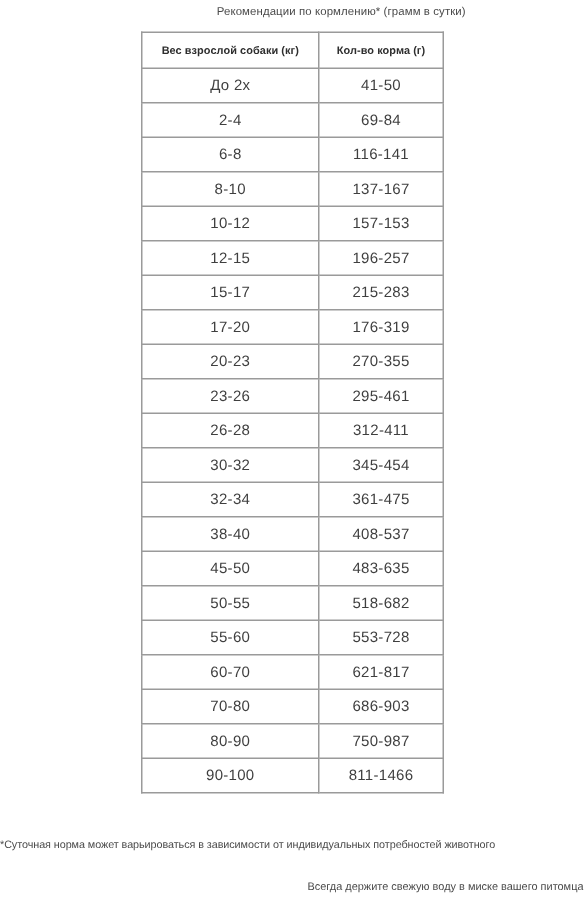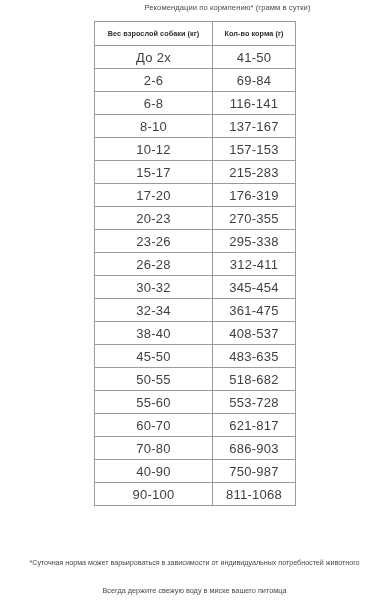--- a/index.html
+++ b/index.html
@@ -62,44 +62,43 @@
     box-sizing: border-box;
   }
   table.feeding-table th {
     font-size: 7.3px;
     font-weight: bold;
     color: #2e2e2e;
     height: 24px;
     letter-spacing: 0.005em;
   }
   table.feeding-table td {
-    font-size: 13px;
+    font-size: 10px;
     letter-spacing: 0.02em;
   }
   col.col-weight { width: 118px; }
   col.col-amount { width: 83px; }
 
   
   .footnote {
     position: absolute;
     top: 558px;
     left: 0;
     width: 389px;
-    text-align: center;
     font-size: 7.2px;
     color: #4a4a4a;
     white-space: nowrap;
     letter-spacing: -0.005em;
   }
   .water-note {
     position: absolute;
     top: 586px;
     left: 0;
     width: 389px;
-    text-align: center;
+    text-align: right;
     font-size: 7.3px;
     color: #4a4a4a;
     white-space: nowrap;
   }
 </style>
 </head>
 <body>
 
 <div class="page">
 
@@ -116,50 +115,54 @@
           <th>Вес взрослой собаки (кг)</th>
           <th>Кол-во корма (г)</th>
         </tr>
       </thead>
       <tbody id="table-body">
           <tr>
             <td>До 2х</td>
             <td>41-50</td>
           </tr>
           <tr>
-            <td>2-6</td>
+            <td>2-4</td>
             <td>69-84</td>
           </tr>
           <tr>
             <td>6-8</td>
             <td>116-141</td>
           </tr>
           <tr>
             <td>8-10</td>
             <td>137-167</td>
           </tr>
           <tr>
             <td>10-12</td>
             <td>157-153</td>
           </tr>
           <tr>
+            <td>12-15</td>
+            <td>196-257</td>
+          </tr>
+          <tr>
             <td>15-17</td>
             <td>215-283</td>
           </tr>
           <tr>
             <td>17-20</td>
             <td>176-319</td>
           </tr>
           <tr>
             <td>20-23</td>
             <td>270-355</td>
           </tr>
           <tr>
             <td>23-26</td>
-            <td>295-338</td>
+            <td>295-461</td>
           </tr>
           <tr>
             <td>26-28</td>
             <td>312-411</td>
           </tr>
           <tr>
             <td>30-32</td>
             <td>345-454</td>
           </tr>
           <tr>
@@ -184,26 +187,26 @@
           </tr>
           <tr>
             <td>60-70</td>
             <td>621-817</td>
           </tr>
           <tr>
             <td>70-80</td>
             <td>686-903</td>
           </tr>
           <tr>
-            <td>40-90</td>
+            <td>80-90</td>
             <td>750-987</td>
           </tr>
           <tr>
             <td>90-100</td>
-            <td>811-1068</td>
+            <td>811-1466</td>
           </tr>
         </tbody>
     </table>
   </div>
 
   <div class="footnote">*Суточная норма может варьироваться в зависимости от индивидуальных потребностей животного</div>
 
   <div class="water-note">Всегда держите свежую воду в миске вашего питомца</div>
 
 </div>

